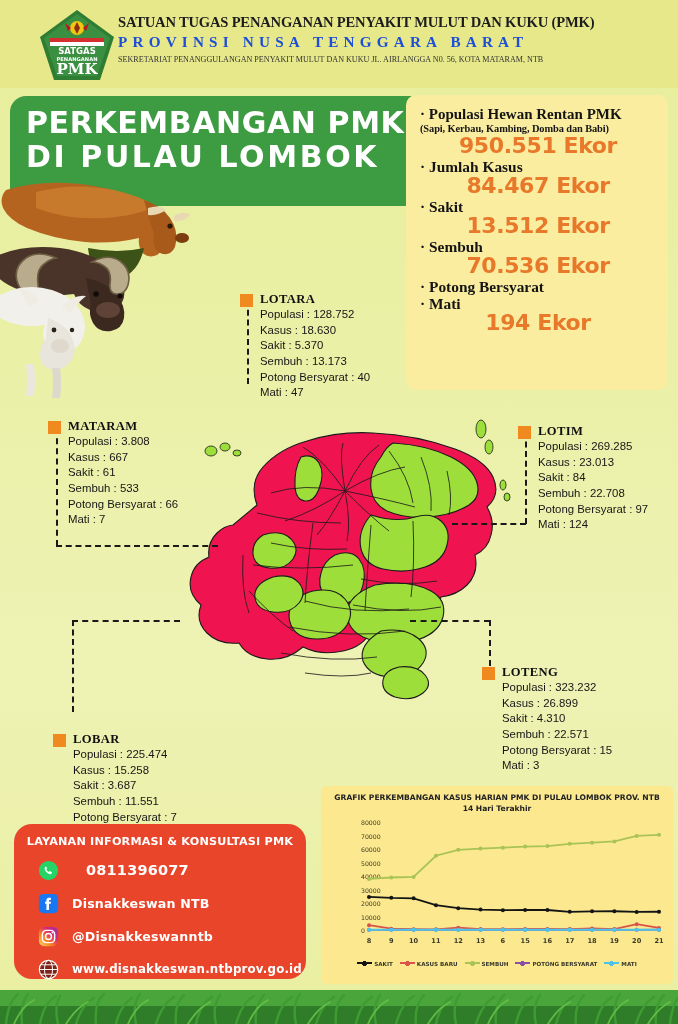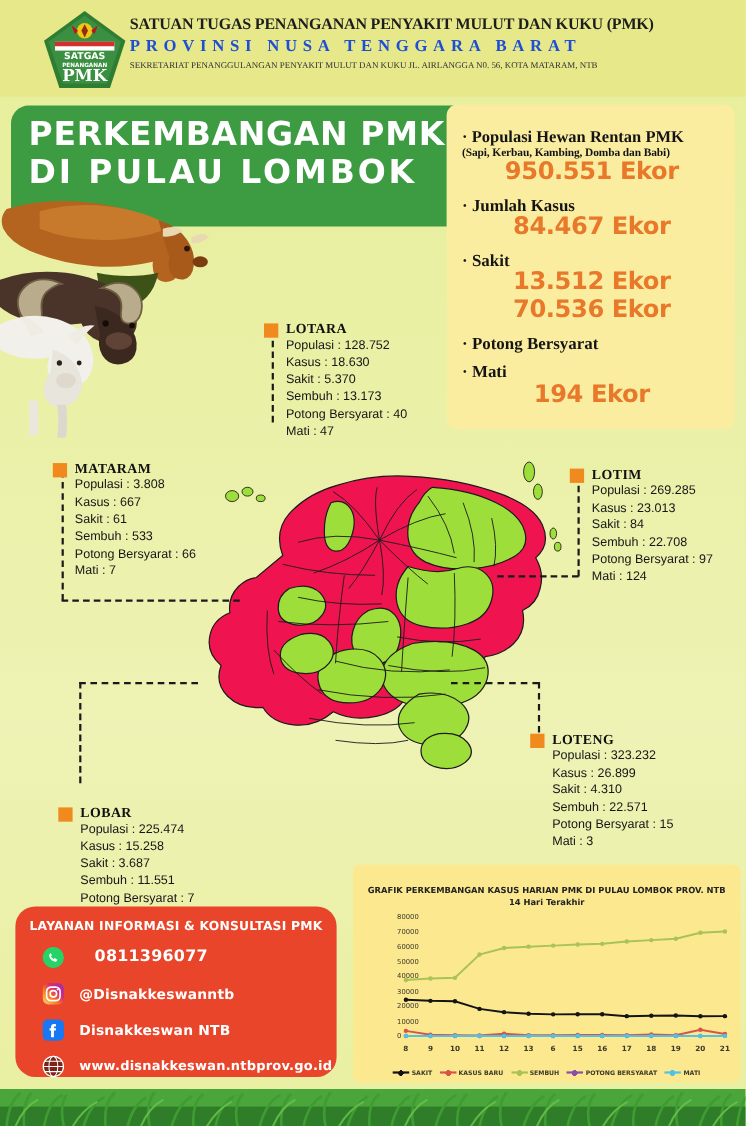--- a/index.html
+++ b/index.html
@@ -69,21 +69,20 @@
   .stats {
     position: absolute; left: 406px; top: 95px;
     width: 262px; height: 295px;
     background: #fbeda0; border-radius: 10px;
     padding: 12px 12px 0 14px;
   }
   .stat-label {
     font-size: 15.4px; font-weight: bold; color: #141414;
     font-family: "Liberation Serif", serif; line-height: 1.0;
     white-space: nowrap;
-    margin-top: 11px;
   }
   .stat-label.small { font-size: 15px; }
   .stat-sub {
     font-size: 10.4px; font-weight: bold; color: #141414;
     font-family: "Liberation Serif", serif; margin-top: 1px;
     white-space: nowrap; letter-spacing: -0.1px;
   }
   .stat-value {
     font-size: 22px; font-weight: bold; color: #e8782a;
     font-family: "DejaVu Sans", sans-serif;
@@ -140,21 +139,21 @@
     font-family: "DejaVu Sans", sans-serif; letter-spacing: 0.2px;
   }
   .contact-txt.phone { font-size: 14.5px; margin-left: 14px; }
   .contact-txt.web { font-size: 11.8px; }
   .cicon { width: 21px; height: 21px; flex: none; }
   
   .chart-card {
     position: absolute; left: 321px; top: 786px;
     width: 352px; height: 198px;
     background: #fbe88f; border-radius: 6px;
-    padding: 18px 6px 0 6px;
+    padding: 6px 6px 0 6px;
   }
   .chart-title {
     font-size: 7.6px; font-weight: bold; color: #222;
     text-align: center; line-height: 1.45;
     font-family: "DejaVu Sans", sans-serif;
   }
   .plot { position: relative; width: 340px; height: 128px; margin-top: 4px; }
   .ylab {
     position: absolute; right: 100%; font-size: 6.2px; color: #3a3a2a;
     font-family: "DejaVu Sans", sans-serif; transform: translateY(-50%);
@@ -265,20 +264,24 @@
       <div class="stat-value">84.467 Ekor</div>
     </div>
     <div class="stat-row">
       <div class="stat-label">
         <span class="bullet">·</span>
         <span>Sakit</span>
       </div>
       <div class="stat-value">13.512 Ekor</div>
     </div>
     <div class="stat-row">
+      <div class="stat-label">
+        <span class="bullet">·</span>
+        <span>Sembuh</span>
+      </div>
       <div class="stat-value">70.536 Ekor</div>
     </div>
     <div class="stat-row">
       <div class="stat-label">
         <span class="bullet">·</span>
         <span>Potong Bersyarat</span>
       </div>
     </div>
     <div class="stat-row">
       <div class="stat-label">
@@ -443,42 +446,42 @@
     <div class="contact-row">
       <svg class="cicon" viewBox="0 0 24 24">
         <circle cx="12" cy="12" r="11" fill="#25D366"></circle>
         <path d="M8.4 7.2c.4-.1.8 0 1 .4l.9 1.7c.2.4.1.8-.2 1l-.6.5c.6 1.2 1.6 2.2 2.8 2.8l.5-.6c.3-.3.7-.4 1.1-.2l1.7.9c.4.2.5.6.4 1-.3 1.1-1.4 1.8-2.5 1.5-2.9-.7-5.2-3-5.9-5.9-.3-1.1.4-2.2 1.5-2.5z" fill="#ffffff"></path>
       </svg>
       <span class="contact-txt phone">0811396077</span>
     </div>
 
     <div class="contact-row">
       <svg class="cicon" viewBox="0 0 24 24">
+        <rect x="1" y="1" width="22" height="22" rx="5" fill="#1877F2"></rect>
+        <path d="M14.6 12.4h-2v7h-3v-7h-1.5v-2.5h1.5V8.5c0-1.9 1.1-3 2.9-3h2.2v2.6h-1.4c-.5 0-.7.3-.7.8v1h2.2z" fill="#ffffff"></path>
+      </svg>
+      <span class="contact-txt">Disnakkeswan NTB</span>
+    </div>
+
+    <div class="contact-row">
+      <svg class="cicon" viewBox="0 0 24 24">
         <defs>
           <linearGradient id="iggrad" x1="0" y1="1" x2="1" y2="0">
             <stop offset="0%" stop-color="#FEDA75"></stop>
             <stop offset="35%" stop-color="#FA7E1E"></stop>
             <stop offset="65%" stop-color="#D62976"></stop>
             <stop offset="100%" stop-color="#962FBF"></stop>
           </linearGradient>
         </defs>
         <rect x="1" y="1" width="22" height="22" rx="6" fill="url(#iggrad)"></rect>
         <rect x="5" y="5" width="14" height="14" rx="4.5" fill="none" stroke="#ffffff" stroke-width="1.7"></rect>
         <circle cx="12" cy="12" r="3.4" fill="none" stroke="#ffffff" stroke-width="1.7"></circle>
         <circle cx="16.6" cy="7.5" r="1.1" fill="#ffffff"></circle>
       </svg>
       <span class="contact-txt">@Disnakkeswanntb</span>
-    </div>
-
-    <div class="contact-row">
-      <svg class="cicon" viewBox="0 0 24 24">
-        <rect x="1" y="1" width="22" height="22" rx="5" fill="#1877F2"></rect>
-        <path d="M14.6 12.4h-2v7h-3v-7h-1.5v-2.5h1.5V8.5c0-1.9 1.1-3 2.9-3h2.2v2.6h-1.4c-.5 0-.7.3-.7.8v1h2.2z" fill="#ffffff"></path>
-      </svg>
-      <span class="contact-txt">Disnakkeswan NTB</span>
     </div>
 
     <div class="contact-row">
       <svg class="cicon" viewBox="0 0 24 24">
         <circle cx="12" cy="12" r="10.5" fill="#7e2318"></circle>
         <circle cx="12" cy="12" r="10.5" fill="none" stroke="#ffffff" stroke-width="1.3"></circle>
         <ellipse cx="12" cy="12" rx="4.6" ry="10.5" fill="none" stroke="#ffffff" stroke-width="1.1"></ellipse>
         <path d="M1.6 12h20.8M3.4 6.6h17.2M3.4 17.4h17.2" stroke="#ffffff" stroke-width="1.1" fill="none"></path>
       </svg>
       <span class="contact-txt web">www.disnakkeswan.ntbprov.go.id</span>

